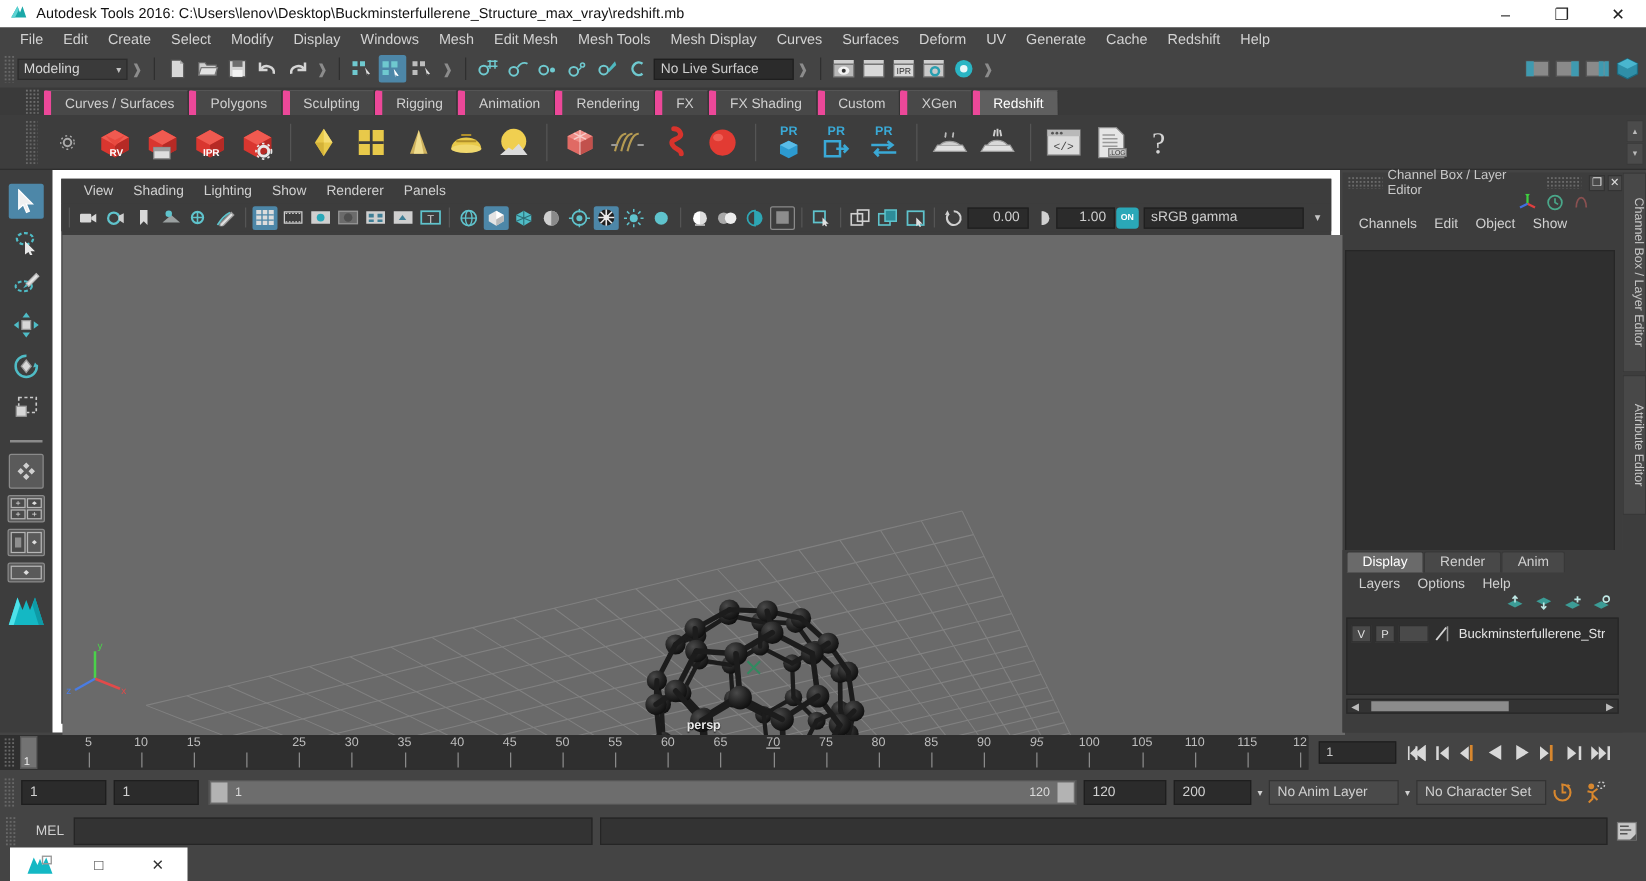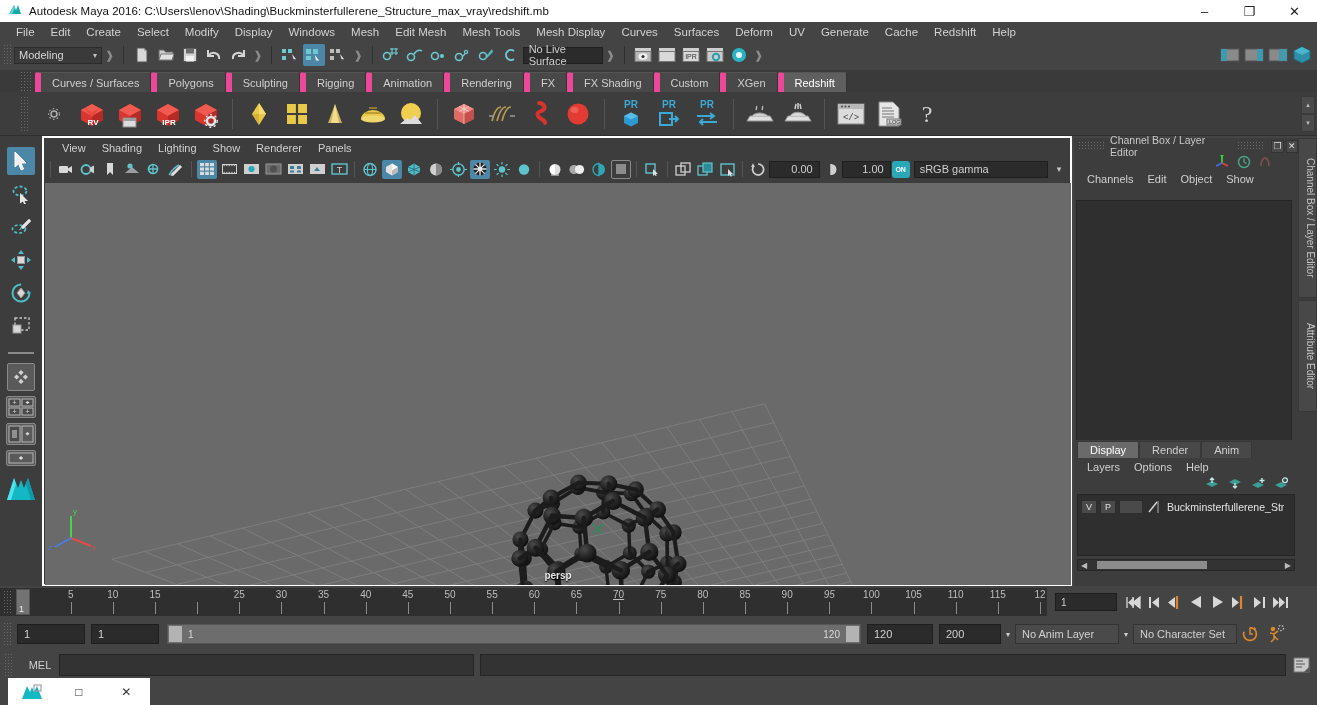--- a/index.html
+++ b/index.html
@@ -91,21 +91,21 @@
     background:#3d3d3d; display:flex; flex-direction:column; align-items:center;
     padding-top:11px;
   }
   .toolbtn { width:28px; height:28px; margin-bottom:5px; display:flex;
              align-items:center; justify-content:center; border-radius:2px; position:relative;}
   .toolbtn.sel { background:#4d87a8; }
   .tbox-div { width:26px; height:2px; background:#8a8a8a; margin:7px 0 9px 0;}
 
   
   .vp-panel { position:absolute; left:42px; top:136px; width:1030px; height:450px;
-              background:#3d3d3d; border:2px solid #ffffff;}
+              background:#3d3d3d; border:7px solid #ffffff;}
   .vp-menubar { height:20px; display:flex; align-items:center; padding-left:10px; background:#3d3d3d;}
   .vp-menu { padding:1px 8px; font-size:11px; color:#d0d0d0;}
   .vp-toolbar { height:22px; display:flex; align-items:center; background:#3d3d3d; padding-left:2px;}
   .vtb { width:20px; height:19px; margin:0 1px; display:flex; align-items:center;
          justify-content:center; flex:0 0 auto; border-radius:2px;}
   .vtb.on { background:#4d87a8; }
   .vsep { width:1px; height:16px; background:#555; margin:0 4px; flex:0 0 auto;}
   .viewport { position:absolute; left:1px; top:45px; width:1026px; height:402px;
               background:#6a6a6a; overflow:hidden; }
   .vp-label { position:absolute; left:0; right:0; bottom:4px; text-align:center;
@@ -220,21 +220,21 @@
 
 <div class="app">
 
   <div class="titlebar">
     <span class="title-icon">
       <svg width="16" height="16" viewBox="0 0 16 16">
         <path d="M2 11 L7 2 L9 7 L11 2 L14 11 Z" fill="#1aa8a8"></path>
         <path d="M2 11 L7 2 L8 5 L5 11 Z" fill="#5fd4d4"></path>
       </svg>
     </span>
-    <span class="title-text">Autodesk Maya 2016: C:\Users\lenov\Shading\Buckminsterfullerene_Structure_max_vray\redshift.mb</span>
+    <span class="title-text">Autodesk Tools 2016: C:\Users\lenov\Desktop\Buckminsterfullerene_Structure_max_vray\redshift.mb</span>
     <span class="win-btns">
       <span class="win-btn">–</span>
       <span class="win-btn">❐</span>
       <span class="win-btn close">✕</span>
     </span>
   </div>
 
   <div class="menubar">
     <span class="menu-item">File</span>
     <span class="menu-item">Edit</span>
@@ -356,21 +356,21 @@
       <svg width="18" height="16" viewBox="0 0 18 16">
           <circle cx="5" cy="9" r="3.5" fill="none" stroke="#6fc9cf" stroke-width="1.6"></circle>
           <path d="M9 11l6-6-1-3-5 6z" fill="#4fb8bf"></path>
         </svg>
     </span>
     <span class="tbtn">
       <svg width="18" height="16" viewBox="0 0 18 16">
           <path d="M12 4a5 5 0 1 0 0 8" fill="none" stroke="#6fc9cf" stroke-width="2"></path>
         </svg>
     </span>
-    <span class="fld" style="width:80px;">No Live Surface</span>
+    <span class="fld" style="width:112px;">No Live Surface</span>
     <span class="chev">❱</span>
     <span class="sep"></span>
 
     <span class="tbtn">
       <svg width="20" height="18" viewBox="0 0 20 18">
           <rect x="2" y="2" width="16" height="3" fill="#cfcfcf"></rect>
           <rect x="2" y="5.5" width="16" height="10" fill="#b9b9b9" stroke="#777"></rect>
           <ellipse cx="10" cy="10.5" rx="4.5" ry="3.3" fill="#f2f2f2"></ellipse>
           <circle cx="10" cy="10.5" r="1.6" fill="#333"></circle>
         </svg>

